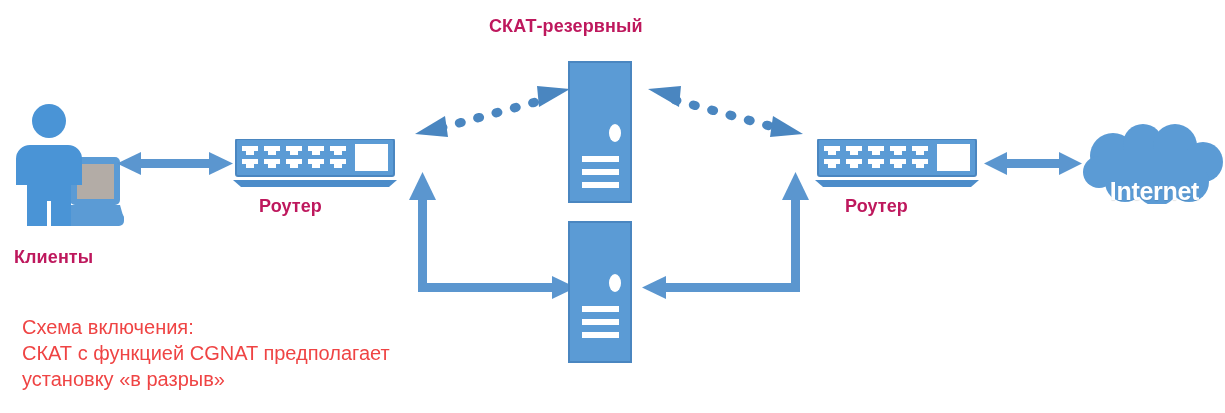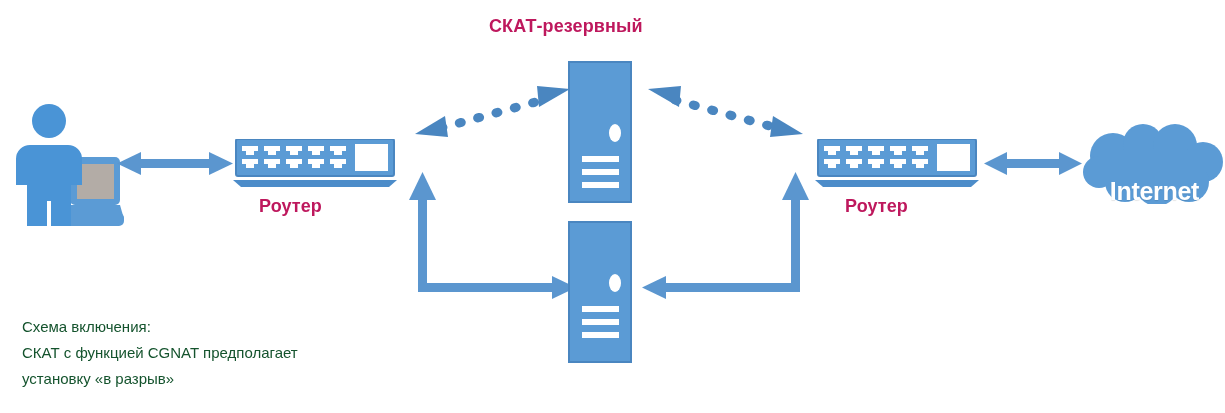--- a/index.html
+++ b/index.html
@@ -22,22 +22,22 @@
   .label {
     position: absolute;
     color: #be185d;
     font-size: 18px;
     font-weight: 700;
     white-space: nowrap;
     letter-spacing: 0.1px;
   }
   .caption {
     position: absolute;
-    color: #14532d;
-    font-size: 15px;
+    color: #ef4444;
+    font-size: 20px;
     line-height: 26px;
     white-space: pre-line;
   }
 
   #label-skat-backup { left: 489px; top: 16px; }
   #label-skat-main   { left: 499px; top: 362px; }
   #label-router-left { left: 259px; top: 196px; }
   #label-router-right{ left: 845px; top: 196px; }
   #label-clients     { left: 14px;  top: 247px; }
 
@@ -77,20 +77,21 @@
       <rect x="34" y="109" width="82" height="13" rx="5"></rect>
       <path d="M62 101 H112 L116 115 H58 Z"></path>
     </g>
     <rect x="69" y="60" width="37" height="35" fill="#b3aca6"></rect>
 
     <circle cx="41" cy="17" r="17" fill="#4a94d6"></circle>
     <path d="M22 41 h38 a14 14 0 0 1 14 14 v26 h-11 v41 h-44 v-41 h-11 v-26 a14 14 0 0 1 14 -14 z" fill="#4a94d6"></path>
     <rect x="39" y="97" width="4" height="25" fill="#ffffff"></rect>
   </svg>
 
+  <div class="label" id="label-clients">Клиенты</div>
 
   <svg class="art" style="left:117px; top:150px;" width="116" height="28" viewBox="0 0 116 28">
     <g fill="#5b96cf">
       <rect x="22" y="9" width="72" height="9"></rect>
       <path d="M0 13.5 L24 2 L24 25 Z"></path>
       <path d="M116 13.5 L92 2 L92 25 Z"></path>
     </g>
   </svg>
 
   <svg class="art" id="router-left-icon" style="left:233px; top:139px;" width="164" height="48" viewBox="0 0 164 48">

